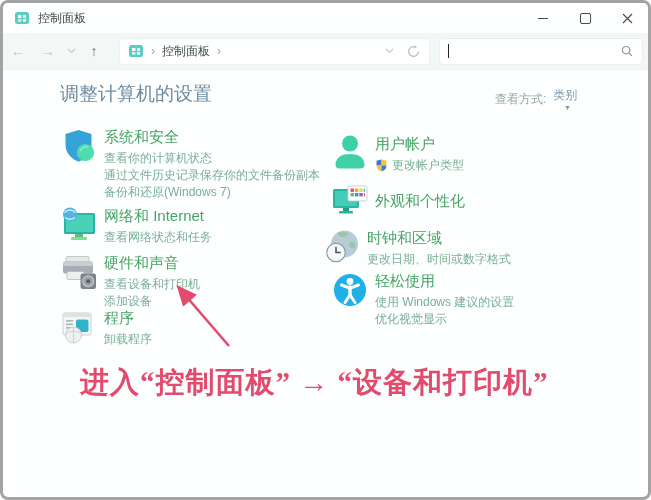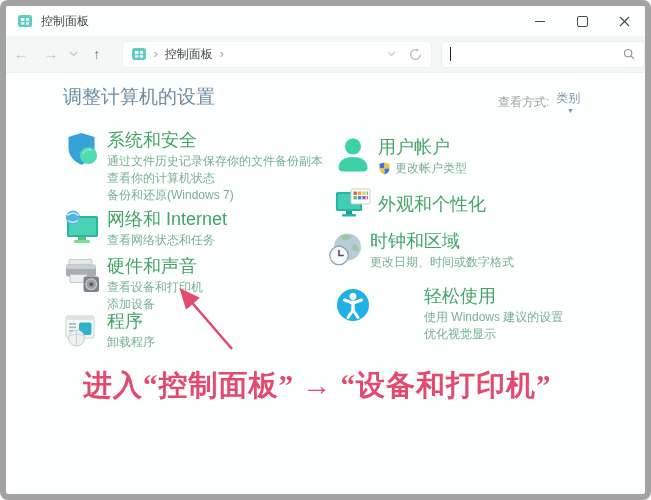--- a/index.html
+++ b/index.html
@@ -1,19 +1,19 @@
 <!DOCTYPE html>
 <html style="--accent-green: #44a466; --link-teal: #79af95; --annotation-red: #e24a6e; --title-blue: #6d8ba1;"><head>
 <meta charset="utf-8">
 <style>
   html,body { margin:0; padding:0; background:#ffffff; }
   body { font-family:"Liberation Sans","DejaVu Sans",sans-serif; }
   .window {
     position:relative; width:651px; height:500px; box-sizing:border-box;
-    background:#fdfffe; border:6px solid #a3a3a3; border-radius:8px; overflow:hidden;padding-left:8px;
+    background:#fdfffe; border:3px solid #a3a3a3; border-radius:8px; overflow:hidden;padding-left:8px;
   }
   
   .titlebar { position:absolute; top:0; left:0; right:0; height:30px; display:flex; align-items:center; background:#fdfefe; }
   .app-icon { margin-left:11px; width:16px; height:16px; display:inline-flex; }
   .win-title { margin-left:8px; font-size:12px; color:#3f4a48; }
   .caption-buttons { margin-left:auto; display:flex; height:100%; }
   .cap-btn { width:42px; height:100%; display:flex; align-items:center; justify-content:center; cursor:default; }
   .glyph-min { width:10px; height:1px; background:#4a4a4a; display:block; }
   .glyph-max { width:9px; height:9px; border:1px solid #4a4a4a; border-radius:2px; display:block; }
 
@@ -38,21 +38,21 @@
   .view-by { position:absolute; left:492px; top:84px; font-size:12px; color:#97a4a6; display:flex; align-items:center; }
   .view-by-value { color:#7b95ad; margin-left:7px; cursor:pointer; display:flex; align-items:center;flex-direction:column; }
   .vb-caret { font-size:7px; margin-left:4px; color:#7b95ad; }
 
   
   .category { position:absolute; display:flex; }
   .category.centered { align-items:center; }
   .cat-icon { width:38px; height:38px; flex:0 0 38px; cursor:pointer; }
   .cat-icon svg { width:38px; height:38px; display:block; }
   .cat-text { margin-left:6px; display:flex; flex-direction:column; }
-  .cat-title { font-size:18px; line-height:20px; margin-bottom:3px; color:var(--accent-green,#44a466);
+  .cat-title { font-size:15px; line-height:20px; margin-bottom:3px; color:var(--accent-green,#44a466);
                text-decoration:none; cursor:pointer; }
   .cat-link { font-size:12px; line-height:17px; color:var(--link-teal,#79af95); text-decoration:none; cursor:pointer; }
   .link-row { display:flex; align-items:center; gap:4px; }
   .link-row svg { width:13px; height:13px; display:block; }
 
   
   .annot-arrow { position:absolute; left:0; top:0; width:651px; height:500px; pointer-events:none; }
   .caption-text { position:absolute; left:77px; top:360px; white-space:nowrap;
                   font-family:"Liberation Serif","DejaVu Serif",serif; font-weight:600;
                   font-size:29px; letter-spacing:1px; color:var(--annotation-red,#e24a6e); }
@@ -144,22 +144,22 @@
   <div class="category" style="left:57px; top:124px;">
     <span class="cat-icon">
       <svg viewBox="0 0 38 38">
           <path d="M18.5 3 L31.5 7 V17.5 C31.5 26.5 25.8 31.6 18.5 34.8 C11.2 31.6 5.5 26.5 5.5 17.5 V7 Z" fill="#36a3d8"></path>
           <circle cx="25.5" cy="25.5" r="8.6" fill="#4fdcb0"></circle>
           <path d="M20 24 a7 7 0 0 1 8 -4" stroke="#8aeccf" stroke-width="1.4" fill="none"></path>
         </svg>
     </span>
     <div class="cat-text">
       <a class="cat-title">系统和安全</a>
+      <a class="cat-link">查看你的计算机状态</a>
       <a class="cat-link">通过文件历史记录保存你的文件备份副本</a>
-      <a class="cat-link">查看你的计算机状态</a>
       <a class="cat-link">备份和还原(Windows 7)</a>
     </div>
   </div>
 
   <div class="category" style="left:57px; top:203px;">
     <span class="cat-icon">
       <svg viewBox="0 0 38 38">
           <rect x="4" y="7" width="31" height="21" rx="1.6" fill="#2ab5a0"></rect>
           <rect x="6" y="9" width="27" height="17" fill="#4ad2b8"></rect>
           <rect x="15" y="28" width="8" height="3" fill="#55c377"></rect>
@@ -275,21 +275,21 @@
           <circle cx="13" cy="24.5" r="9.2" fill="#f6f9fa" stroke="#8b9aa4" stroke-width="1.1"></circle>
           <path d="M13 19.5 V24.5 H17.2" stroke="#4a565e" stroke-width="1.6" fill="none" stroke-linecap="round"></path>
         </svg>
     </span>
     <div class="cat-text">
       <a class="cat-title">时钟和区域</a>
       <a class="cat-link">更改日期、时间或数字格式</a>
     </div>
   </div>
 
-  <div class="category" style="left:328px; top:280px;gap:46px;">
+  <div class="category" style="left:328px; top:268px;">
     <span class="cat-icon">
       <svg viewBox="0 0 38 38">
           <circle cx="19" cy="19" r="16" fill="#1fb0e8"></circle>
           <circle cx="19" cy="10.5" r="3.4" fill="#ffffff"></circle>
           <path d="M10.5 14 L19 17.2 L27.5 14" stroke="#ffffff" stroke-width="3" fill="none" stroke-linecap="round"></path>
           <path d="M19 16 V24" stroke="#ffffff" stroke-width="3.4" fill="none" stroke-linecap="round"></path>
           <path d="M19 24 L14 31.5 M19 24 L24 31.5" stroke="#ffffff" stroke-width="3" fill="none" stroke-linecap="round"></path>
         </svg>
     </span>
     <div class="cat-text">

